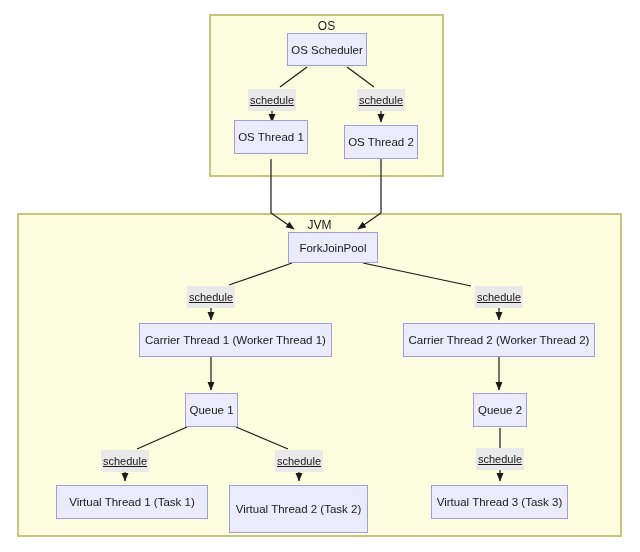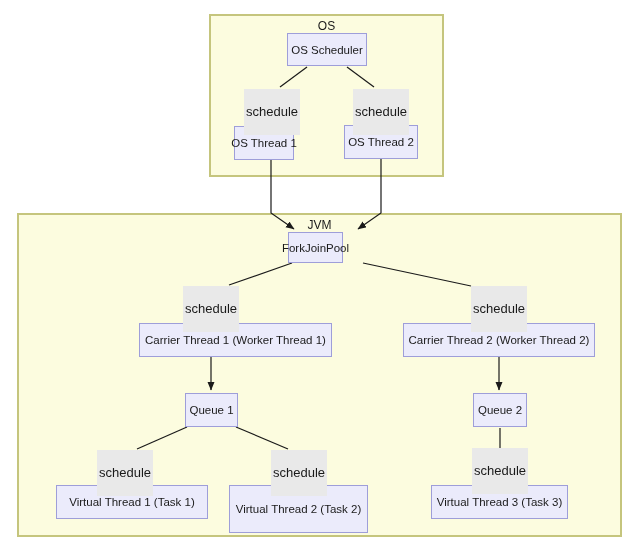--- a/index.html
+++ b/index.html
@@ -46,25 +46,26 @@
     font-size: 11.5px;
     white-space: nowrap;
     color: #1a1a1a;
     z-index: 3;
   }
   .edge-label {
     position: absolute;
     transform: translateX(-50%);
     background: var(--edge-label-bg, #e9e9e9);
     color: #1a1a1a;
-    font-size: 13px;
+    font-size: 11px;
     line-height: 14px;
-    padding: 16px 2px;
+    padding: 4px 2px;
     white-space: nowrap;
     z-index: 3;
+    text-decoration: underline;
   }
 </style>
 </head>
 <body>
 
 <div id="canvas">
 
   <div class="group" style="left:209px; top:14px; width:235px; height:163px;padding-left:13px;">
     <div class="group-label">OS</div>
   </div>
@@ -101,25 +102,25 @@
     <line class="edge" x1="187" y1="427" x2="137" y2="449"></line>
     <line class="edge" x1="236" y1="427" x2="288" y2="449"></line>
     <line class="edge" x1="125" y1="465" x2="125" y2="481" marker-end="url(#ah)"></line>
     <line class="edge" x1="299" y1="465" x2="299" y2="481" marker-end="url(#ah)"></line>
 
     <line class="edge" x1="500" y1="428" x2="500" y2="481" marker-end="url(#ah)"></line>
   </svg>
 
   <div class="node" style="left:287px; top:33px; width:80px; height:33px;">OS Scheduler</div>
 
-  <div class="node" style="left:234px; top:126px; width:60px; height:34px;">OS Thread 1</div>
+  <div class="node" style="left:234px; top:120px; width:74px; height:34px;">OS Thread 1</div>
 
   <div class="node" style="left:344px; top:125px; width:74px; height:34px;">OS Thread 2</div>
 
-  <div class="node" style="left:288px; top:232px; width:55px; height:31px;">ForkJoinPool</div>
+  <div class="node" style="left:288px; top:232px; width:90px; height:31px;">ForkJoinPool</div>
 
   <div class="node" style="left:115px; top:323px; width:193px; height:34px;margin-left:24px;">Carrier Thread 1 (Worker Thread 1)</div>
 
   <div class="node" style="left:403px; top:323px; width:192px; height:34px;">Carrier Thread 2 (Worker Thread 2)</div>
 
   <div class="node" style="left:185px; top:393px; width:53px; height:34px;">Queue 1</div>
 
   <div class="node" style="left:473px; top:393px; width:54px; height:34px;">Queue 2</div>
 
   <div class="node" style="left:56px; top:485px; width:152px; height:34px;">Virtual Thread 1 (Task 1)</div>

